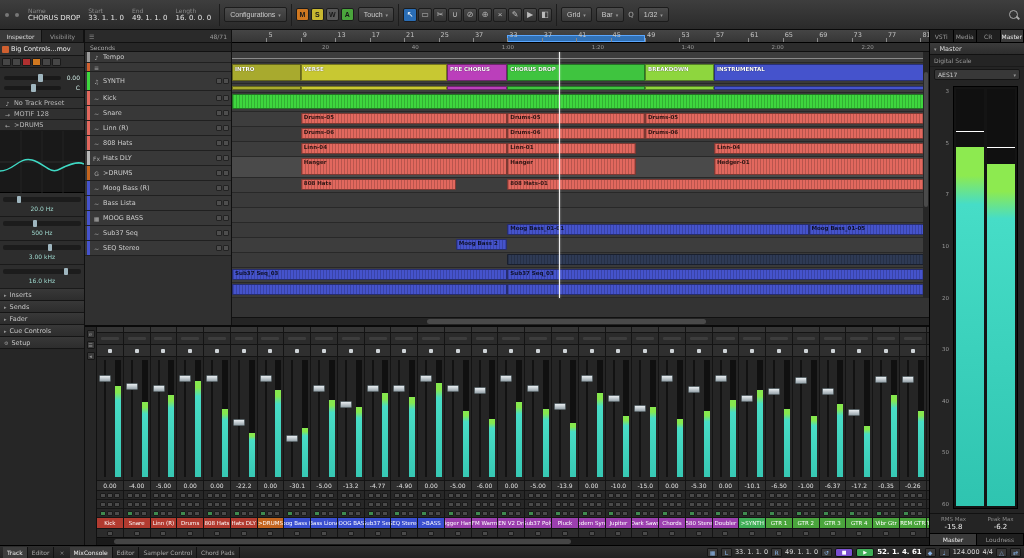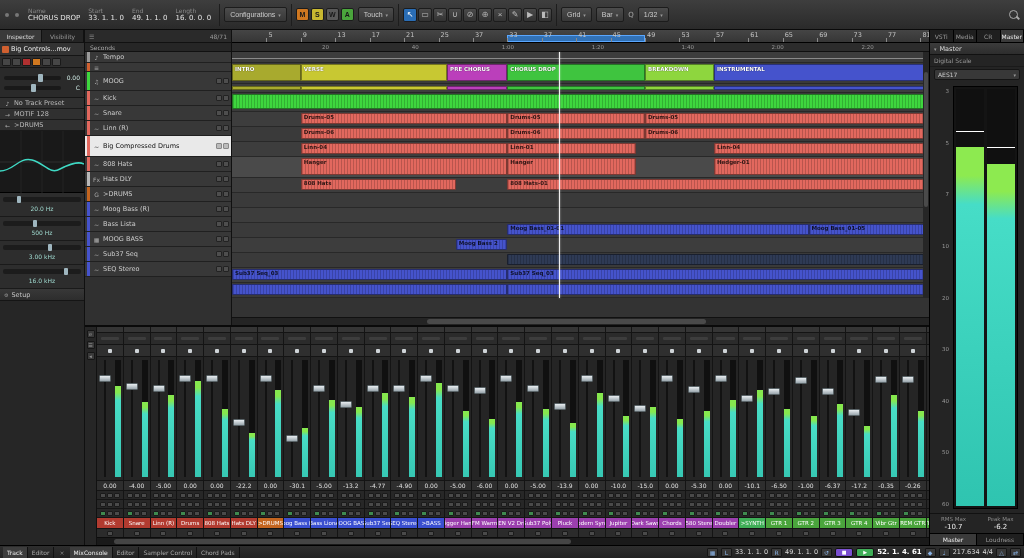--- a/index.html
+++ b/index.html
@@ -297,20 +297,38 @@
           </div>
           <div class="eq-val">3.00 kHz</div>
         </div>
         <div class="eq-band">
           <div class="eq-slider">
             <span class="dot" style="left: 78%;"></span>
           </div>
           <div class="eq-val">16.0 kHz</div>
         </div>
       </div>
+    <div id="insp-lower">
+        <div class="insp-lower">
+          <span class="caret">▸</span>
+          <span>Inserts</span>
+        </div>
+        <div class="insp-lower">
+          <span class="caret">▸</span>
+          <span>Sends</span>
+        </div>
+        <div class="insp-lower">
+          <span class="caret">▸</span>
+          <span>Fader</span>
+        </div>
+        <div class="insp-lower">
+          <span class="caret">▸</span>
+          <span>Cue Controls</span>
+        </div>
+      </div>
     <div class="insp-lower">
       <span class="caret">⚙</span>
       <span>Setup</span>
     </div>
     <div id="insp-fill"></div>
   </div>
 
   <div id="tracklist">
     <div id="tl-header">
       <span>☰</span>
@@ -328,21 +346,21 @@
         </div>
         <div class="tl-row" style="height: 9px;">
           <span class="tl-colorbar" style="background: rgb(208, 96, 48);"></span>
           <span class="tl-icon">≡</span>
           <span class="tl-name"></span>
           <span class="tl-btns"></span>
         </div>
         <div class="tl-row" style="height: 19px;">
           <span class="tl-colorbar" style="background: rgb(62, 214, 62);"></span>
           <span class="tl-icon">♫</span>
-          <span class="tl-name">MOOG</span>
+          <span class="tl-name">SYNTH</span>
           <span class="tl-btns">
             <span class="tl-btn"></span>
             <span class="tl-btn"></span>
           </span>
         </div>
         <div class="tl-row" style="height: 15px;">
           <span class="tl-colorbar" style="background: rgb(226, 104, 94);"></span>
           <span class="tl-icon">~</span>
           <span class="tl-name">Kick</span>
           <span class="tl-btns">
@@ -356,29 +374,20 @@
           <span class="tl-name">Snare</span>
           <span class="tl-btns">
             <span class="tl-btn"></span>
             <span class="tl-btn"></span>
           </span>
         </div>
         <div class="tl-row" style="height: 15px;">
           <span class="tl-colorbar" style="background: rgb(226, 104, 94);"></span>
           <span class="tl-icon">~</span>
           <span class="tl-name">Linn (R)</span>
-          <span class="tl-btns">
-            <span class="tl-btn"></span>
-            <span class="tl-btn"></span>
-          </span>
-        </div>
-        <div class="tl-row selected" style="height: 21px;">
-          <span class="tl-colorbar" style="background: rgb(226, 104, 94);"></span>
-          <span class="tl-icon">~</span>
-          <span class="tl-name">Big Compressed Drums</span>
           <span class="tl-btns">
             <span class="tl-btn"></span>
             <span class="tl-btn"></span>
           </span>
         </div>
         <div class="tl-row" style="height: 15px;">
           <span class="tl-colorbar" style="background: rgb(226, 104, 94);"></span>
           <span class="tl-icon">~</span>
           <span class="tl-name">808 Hats</span>
           <span class="tl-btns">
@@ -1921,21 +1930,21 @@
           </div>
           <div class="rp-bar">
             <div class="fill" style="height: 82%;"></div>
             <div class="peak" style="top: 14%;"></div>
           </div>
         </div>
     </div>
     <div id="rp-stats">
       <div class="rp-stat">
         <span class="lab">RMS Max</span>
-        <span class="val">-10.7</span>
+        <span class="val">-15.8</span>
       </div>
       <div class="rp-stat">
         <span class="lab">Peak Max</span>
         <span class="val">-6.2</span>
       </div>
     </div>
     <div id="rp-bottomtabs">
         <div class="rp-tab active">Master</div>
         <div class="rp-tab">Loudness</div>
       </div>
@@ -1958,18 +1967,18 @@
     <span class="sb-icon">L</span>
     <span class="sb-val">33. 1. 1.  0</span>
     <span class="sb-icon">R</span>
     <span class="sb-val">49. 1. 1.  0</span>
     <span class="sb-icon">↺</span>
     <span class="sb-pill punch">■</span>
     <span class="sb-pill play">▶</span>
     <span class="sb-pos">52. 1. 4. 61</span>
     <span class="sb-icon">◆</span>
     <span class="sb-icon">♩</span>
-    <span class="sb-val">217.634</span>
+    <span class="sb-val">124.000</span>
     <span class="sb-val">4/4</span>
     <span class="sb-icon">△</span>
     <span class="sb-icon">⇄</span>
   </div>
 </div>
 
 </body></html>

